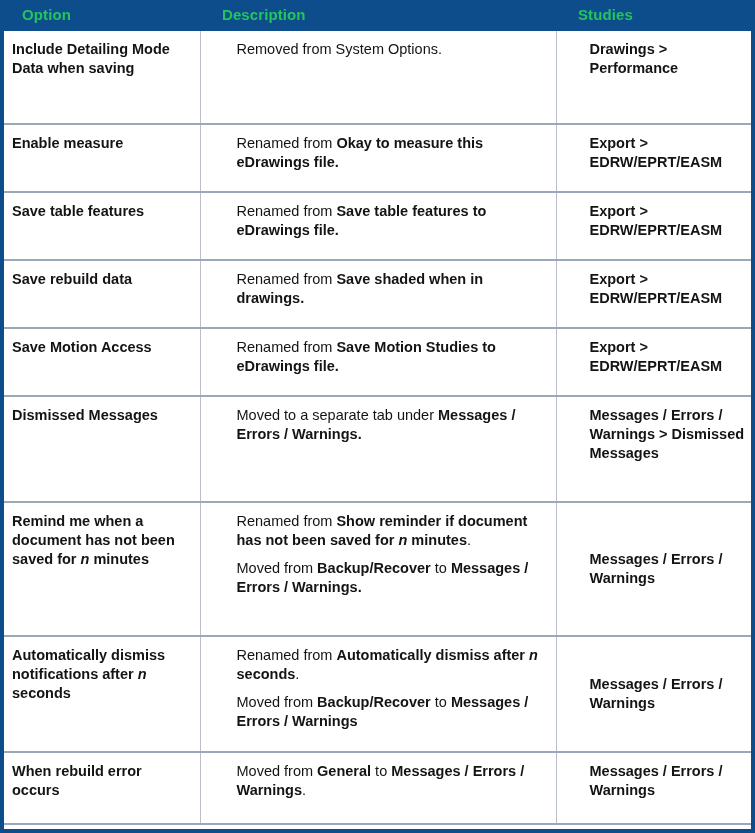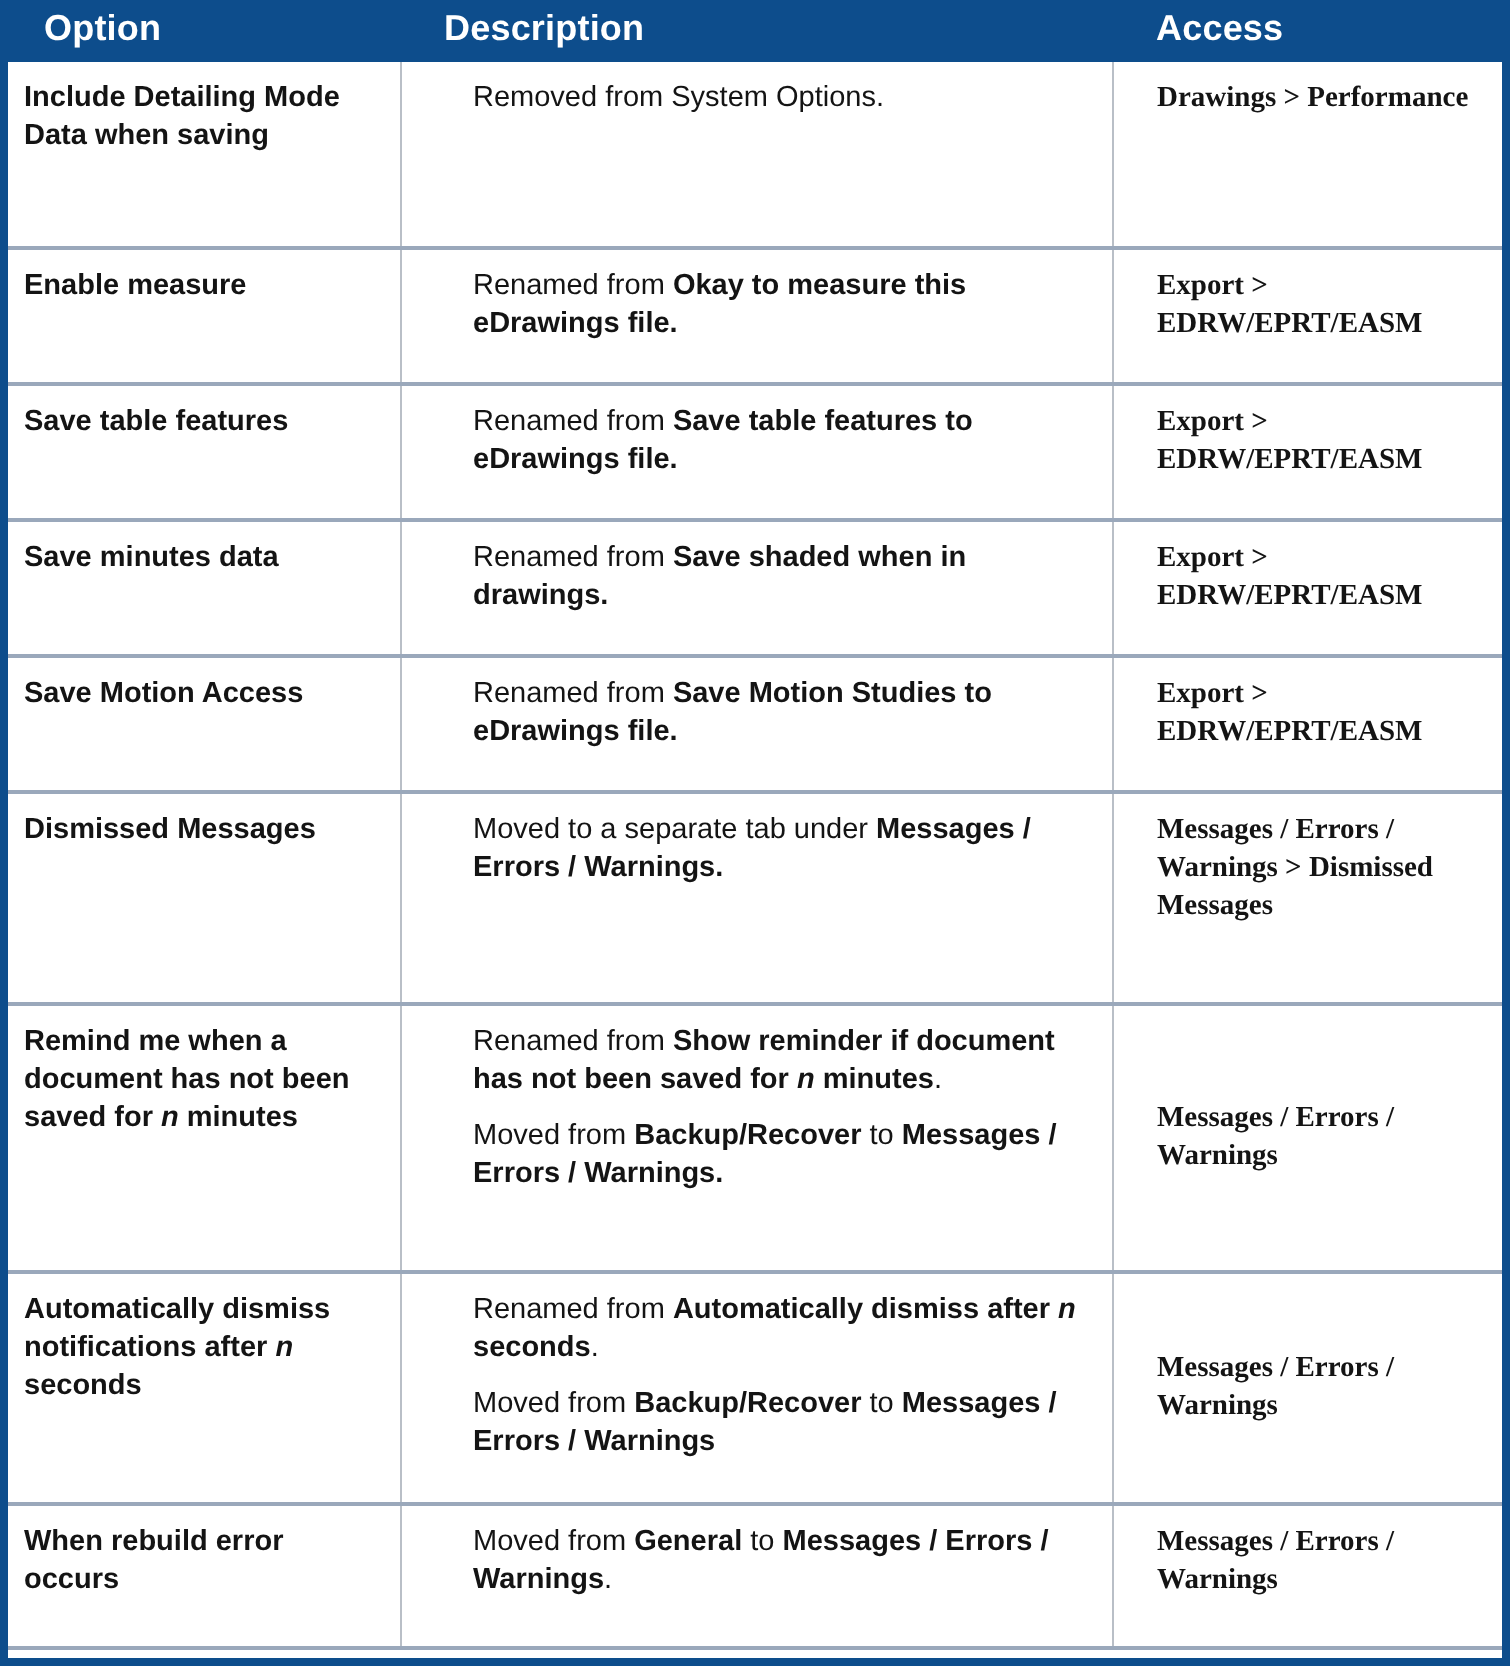--- a/index.html
+++ b/index.html
@@ -34,22 +34,22 @@
     margin-right: -4px;
   }
 
   col.col-option      { width: 200px; }
   col.col-description { width: 356px; }
   col.col-access      { width: 199px; }
 
   
   thead th {
     background: #0d4d8c;
-    color: #ffffff;
-    font-size: 18px;
+    color: #22c55e;
+    font-size: 15px;
     font-weight: bold;
     text-align: left;
     padding: 4px 0 6px 22px;
     height: 21px;
     vertical-align: middle;
     border: 0;
     letter-spacing: 0.1px;
   }
   thead tr { height: 29px; }
 
@@ -78,23 +78,22 @@
     padding-left: 12px;
     padding-right: 8px;
   }
   td.cell-description {
     font-weight: normal;
     padding-left: 36px;
     padding-right: 14px;
   }
   td.cell-access {
     font-weight: bold;
-    padding-left: 22px;
+    padding-left: 33px;
     padding-right: 8px;
-    font-family: Liberation Serif, serif;
   }
   td.cell-access.vcenter {
     vertical-align: middle;
   }
 
   td.cell-description p {
     margin: 0 0 9px 0;
   }
   td.cell-description p:last-child {
     margin-bottom: 0;
@@ -122,21 +121,21 @@
   <table class="options-table">
     <colgroup>
       <col class="col-option">
       <col class="col-description">
       <col class="col-access">
     </colgroup>
     <thead>
       <tr>
         <th>Option</th>
         <th>Description</th>
-        <th>Access</th>
+        <th>Studies</th>
       </tr>
     </thead>
     <tbody id="table-body">
         <tr class="r0">
           <td class="cell-option">Include Detailing Mode Data when saving</td>
           <td class="cell-description">
             <p>Removed from System Options.</p>
           </td>
           <td class="cell-access">Drawings &gt; Performance</td>
         </tr>
@@ -148,21 +147,21 @@
           <td class="cell-access">Export &gt; EDRW/EPRT/EASM</td>
         </tr>
         <tr class="r3">
           <td class="cell-option">Save table features</td>
           <td class="cell-description">
             <p>Renamed from <b>Save table features to eDrawings file.</b></p>
           </td>
           <td class="cell-access">Export &gt; EDRW/EPRT/EASM</td>
         </tr>
         <tr class="r4">
-          <td class="cell-option">Save minutes data</td>
+          <td class="cell-option">Save rebuild data</td>
           <td class="cell-description">
             <p>Renamed from <b>Save shaded when in drawings.</b></p>
           </td>
           <td class="cell-access">Export &gt; EDRW/EPRT/EASM</td>
         </tr>
         <tr class="r5">
           <td class="cell-option">Save Motion Access</td>
           <td class="cell-description">
             <p>Renamed from <b>Save Motion Studies to eDrawings file.</b></p>
           </td>

